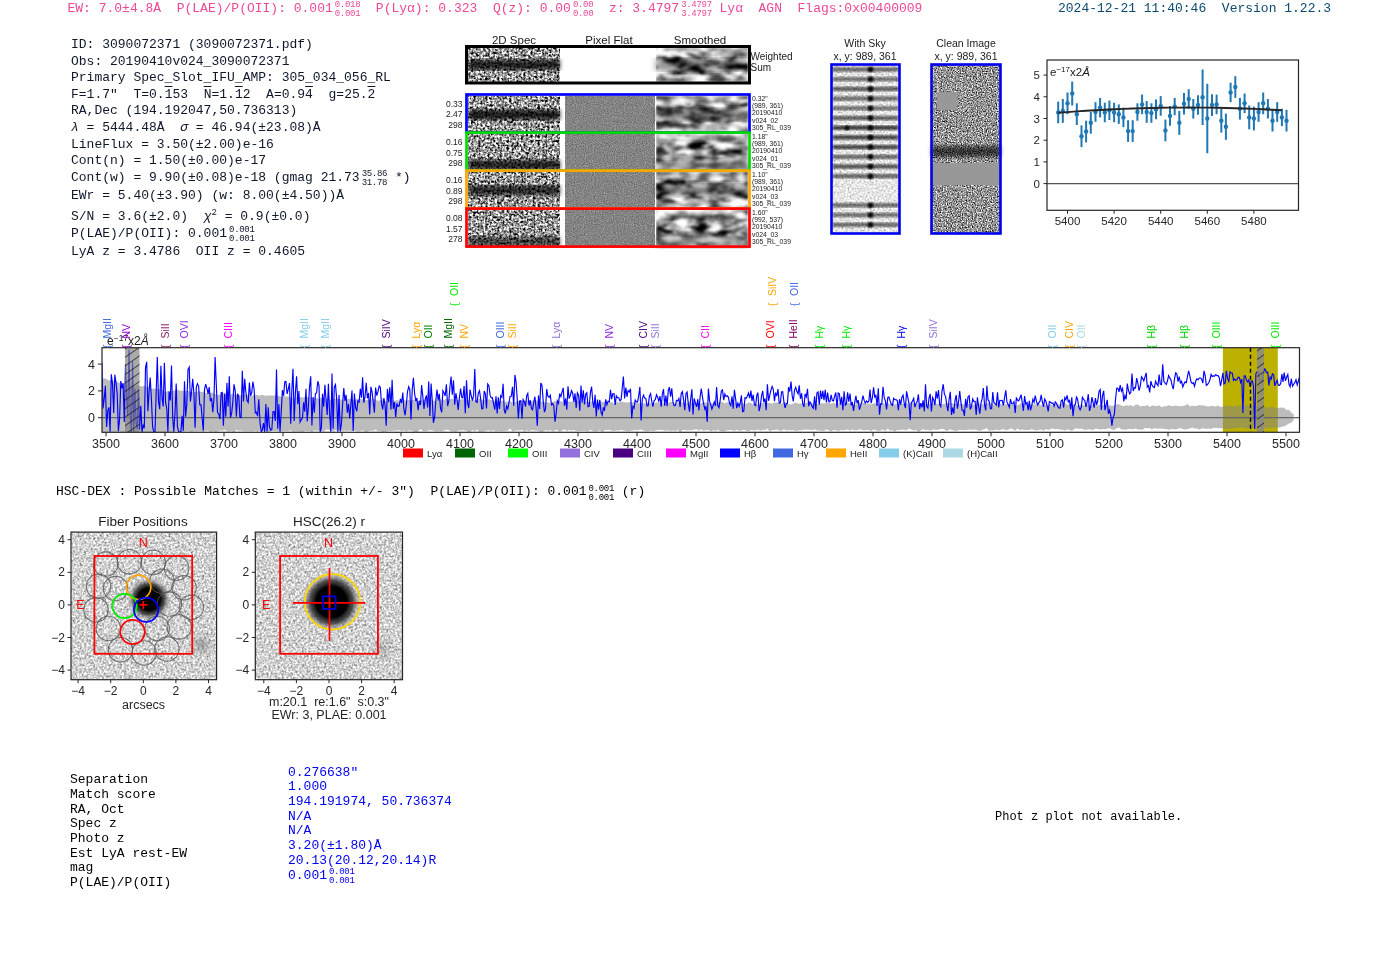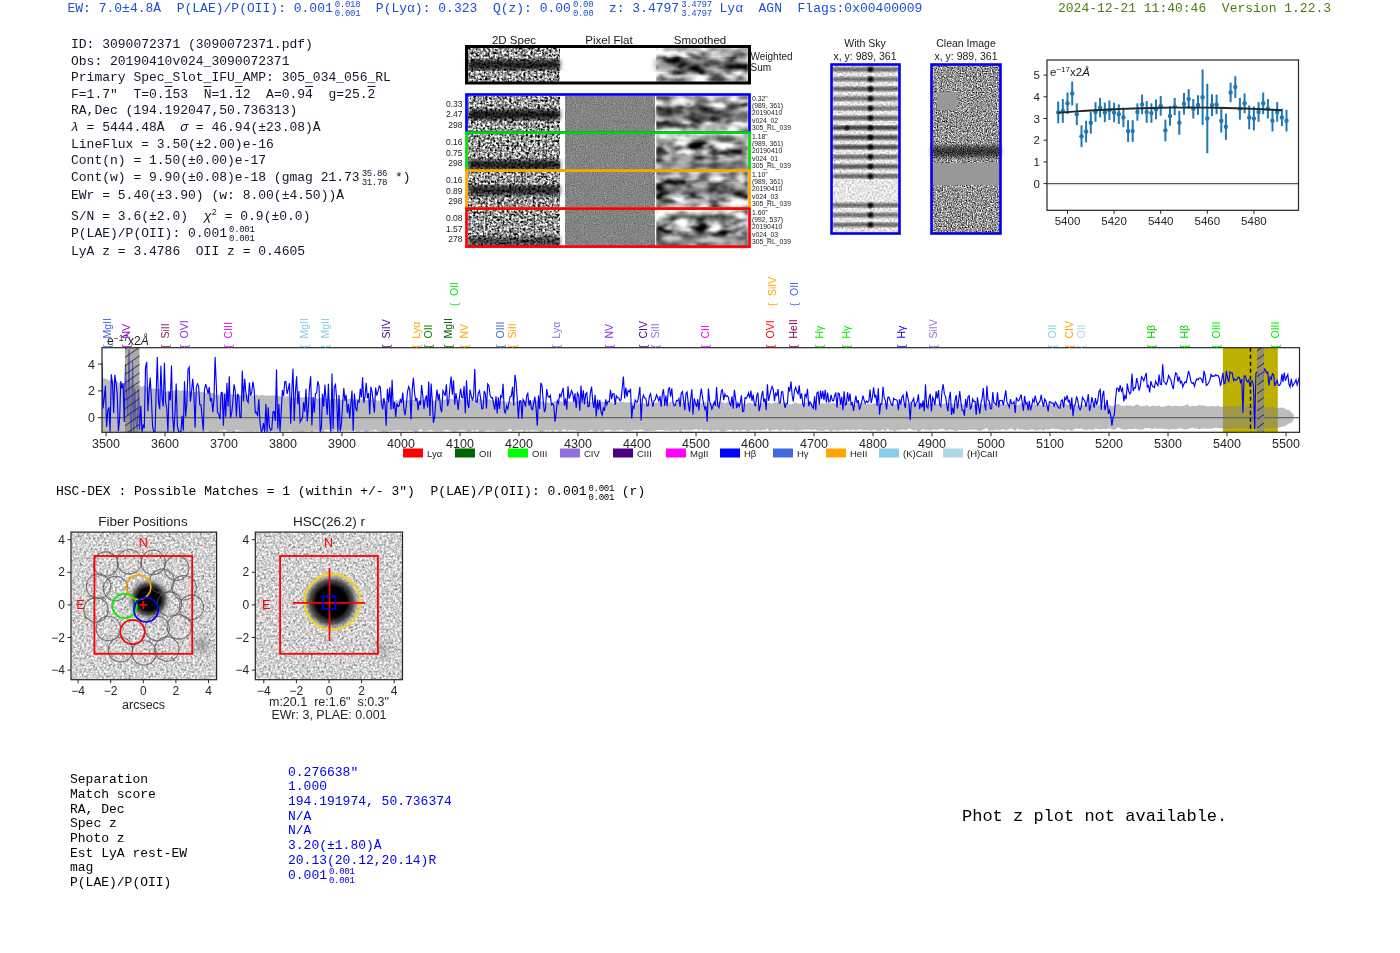--- a/index.html
+++ b/index.html
@@ -549,44 +549,44 @@
     <line x1="255.3" y1="572.3" x2="251.8" y2="572.3" stroke="#262626" stroke-width="1"></line>
     <text x="249.3" y="576.3" font-size="12" fill="#262626" text-anchor="end">2</text>
     <line x1="394.2" y1="679.7" x2="394.2" y2="683.2" stroke="#262626" stroke-width="1"></line>
     <text x="394.2" y="694.7" font-size="12" fill="#262626" text-anchor="middle">4</text>
     <line x1="255.3" y1="539.7" x2="251.8" y2="539.7" stroke="#262626" stroke-width="1"></line>
     <text x="249.3" y="543.7" font-size="12" fill="#262626" text-anchor="end">4</text>
     <rect x="255.3" y="532.1" width="147.2" height="147.60000000000002" fill="none" stroke="#262626" stroke-width="1.2"></rect>
     <text x="329" y="705.5" font-size="12.5" fill="#262626" text-anchor="middle">m:20.1&nbsp;&nbsp;re:1.6"&nbsp;&nbsp;s:0.3"</text>
     <text x="329" y="718.5" font-size="12.5" fill="#262626" text-anchor="middle">EWr: 3, PLAE: 0.001</text>
   </svg>
-<div class="m" style="left:67.5px;top:0.7px;font-size:13px;color:#1d4ed8;">EW: 7.0±4.8Å  P(LAE)/P(OII): 0.001<span class="fr"><span>0.018</span><span>0.001</span></span>  P(Lyα): 0.323  Q(z): 0.00<span class="fr"><span>0.00</span><span>0.00</span></span>  z: 3.4797<span class="fr"><span>3.4797</span><span>3.4797</span></span> Lyα  AGN  Flags:0x00400009</div>
-<div class="m" style="left:1058px;top:0.7px;font-size:13px;color:#4d7c0f;">2024-12-21 11:40:46  Version 1.22.3</div>
+<div class="m" style="left:67.5px;top:0.7px;font-size:13px;color:#ec4899;">EW: 7.0±4.8Å  P(LAE)/P(OII): 0.001<span class="fr"><span>0.018</span><span>0.001</span></span>  P(Lyα): 0.323  Q(z): 0.00<span class="fr"><span>0.00</span><span>0.00</span></span>  z: 3.4797<span class="fr"><span>3.4797</span><span>3.4797</span></span> Lyα  AGN  Flags:0x00400009</div>
+<div class="m" style="left:1058px;top:0.7px;font-size:13px;color:#0c4a6e;">2024-12-21 11:40:46  Version 1.22.3</div>
 <div class="m" style="left:71px;top:37px;font-size:13px;color:#0f172a;">ID: 3090072371 (3090072371.pdf)
 Obs: 20190410v024_3090072371
 Primary Spec_Slot_IFU_AMP: 305_034_056_RL
 F=1.7"  T=0.<span class="ov">1</span>53  <span class="ov">N</span>=1.<span class="ov">1</span>2  A=0.9<span class="ov">4</span>  g=25.<span class="ov">2</span>
 RA,Dec (194.192047,50.736313)
 <i>λ</i> = 5444.48Å  <i>σ</i> = 46.94(±23.08)Å
 LineFlux = 3.50(±2.00)e-16
 Cont(n) = 1.50(±0.00)e-17
 Cont(w) = 9.90(±0.08)e-18 (gmag 21.73<span class="fr"><span>35.86</span><span>31.78</span></span> *)
 EWr = 5.40(±3.90) (w: 8.00(±4.50))Å
 S/N = 3.6(±2.0)  <i>χ</i><sup style="font-size:9px">2</sup> = 0.9(±0.0)
 P(LAE)/P(OII): 0.001<span class="fr"><span>0.001</span><span>0.001</span></span>
 LyA z = 3.4786  OII z = 0.4605</div>
 <div class="m" style="left:56px;top:484.3px;font-size:13px;color:#000;">HSC-DEX : Possible Matches = 1 (within +/- 3")  P(LAE)/P(OII): 0.001<span class="fr"><span>0.001</span><span>0.001</span></span> (r)</div>
 <div class="m" style="left:70px;top:773.3px;font-size:13px;color:#000;line-height:14.65px">Separation
 Match score
-RA, Dec
+RA, Oct
 Spec z
 Photo z
 Est LyA rest-EW
 mag
 P(LAE)/P(OII)</div>
 <div class="m" style="left:288px;top:765.7px;font-size:13px;color:#0000ee;line-height:14.65px">0.276638"
 1.000
 194.191974, 50.736374
 N/A
 N/A
 3.20(±1.80)Å
 20.13(20.12,20.14)R
 0.001<span class="fr"><span>0.001</span><span>0.001</span></span></div>
-<div class="m" style="left:962px;top:808.8px;font-size:17px;color:#000;">Phot z plot not available.</div>
+<div class="m" style="left:995px;top:808.8px;font-size:12px;color:#000;">Phot z plot not available.</div>
 </body></html>

